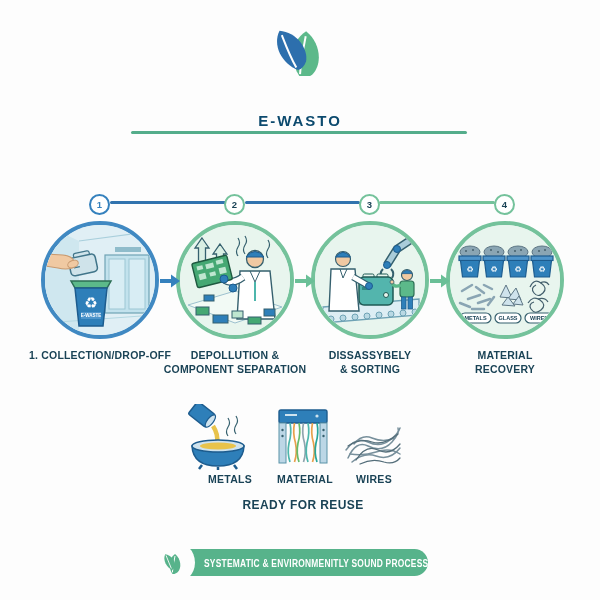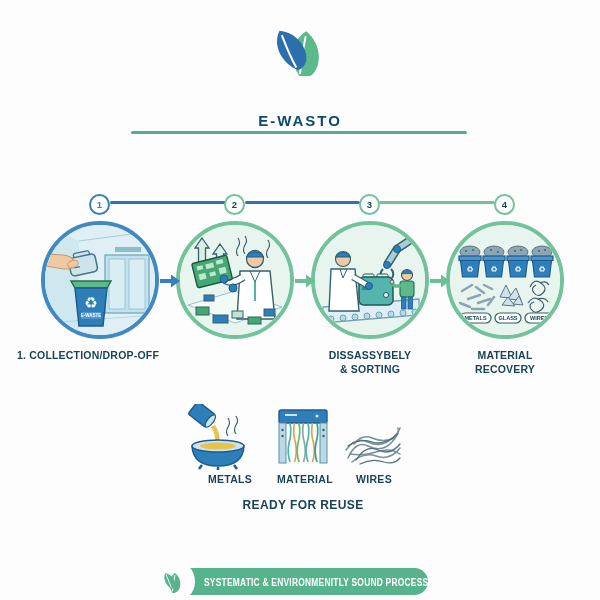--- a/index.html
+++ b/index.html
@@ -33,21 +33,21 @@
   
   .caption{position:absolute;top:349px;width:150px;text-align:center;font-size:10.5px;
            font-weight:bold;color:#1a4356;white-space:pre-line;line-height:1.3;letter-spacing:0.2px;}
   
   .out-icon{position:absolute;}
   .out-label{position:absolute;top:473px;width:80px;text-align:center;font-size:10.5px;
              font-weight:bold;color:#1a4356;letter-spacing:0.3px;}
   .ready{position:absolute;top:498px;left:0;width:606px;text-align:center;font-size:12px;
          font-weight:bold;color:#1a4356;letter-spacing:0.4px;}
   
-  .banner{position:absolute;left:168px;top:568px;width:260px;height:27px;background:#57b38b;
+  .banner{position:absolute;left:168px;top:549px;width:260px;height:27px;background:#57b38b;
           border-radius:14px;}
   .banner-text{position:absolute;left:36px;top:50%;transform:translateY(-50%) scaleX(0.8);
                transform-origin:left center;white-space:nowrap;color:#fff;font-weight:bold;
                font-size:10.5px;letter-spacing:0.3px;}
   .banner-leaf{position:absolute;left:-16px;top:-8px;width:43px;height:43px;background:#fdfdfd;
                border-radius:50%;display:flex;align-items:center;justify-content:center;}
 </style>
 </head>
 <body>
 
@@ -286,21 +286,23 @@
   </svg>
   <svg class="flow-arrow" style="left:295px;" width="20" height="16" viewBox="0 0 20 16">
     <line x1="0" y1="8" x2="12" y2="8" stroke="#6abf97" stroke-width="4"></line>
       <polygon points="11,1.5 20,8 11,14.5" fill="#6abf97"></polygon>
   </svg>
   <svg class="flow-arrow" style="left:430px;" width="20" height="16" viewBox="0 0 20 16">
     <line x1="0" y1="8" x2="12" y2="8" stroke="#6abf97" stroke-width="4"></line>
       <polygon points="11,1.5 20,8 11,14.5" fill="#6abf97"></polygon>
   </svg>
 
-  <div class="caption" style="left:13px;">1. COLLECTION/DROP-OFF</div>
+  <div class="caption" style="left:25px;">1. COLLECTION/DROP-OFF</div>
+  <div class="caption" style="left:160px;">DEPOLLUTION &amp;
+COMPONENT SEPARATION</div>
   <div class="caption" style="left:430px;">MATERIAL
 RECOVERY</div>
   <div class="caption" style="left:295px;">DISSASSYBELY
 &amp; SORTING</div>
 
   <svg class="out-icon" style="left:180px;top:404px;" width="76" height="66" viewBox="0 0 76 66">
     <g stroke="#35606e" stroke-width="1.2" fill="none">
       <path d="M48,14 q3,5 0,9 q-3,5 0,9"></path>
         <path d="M56,12 q3,5 0,9 q-3,5 0,9"></path>
     </g>

